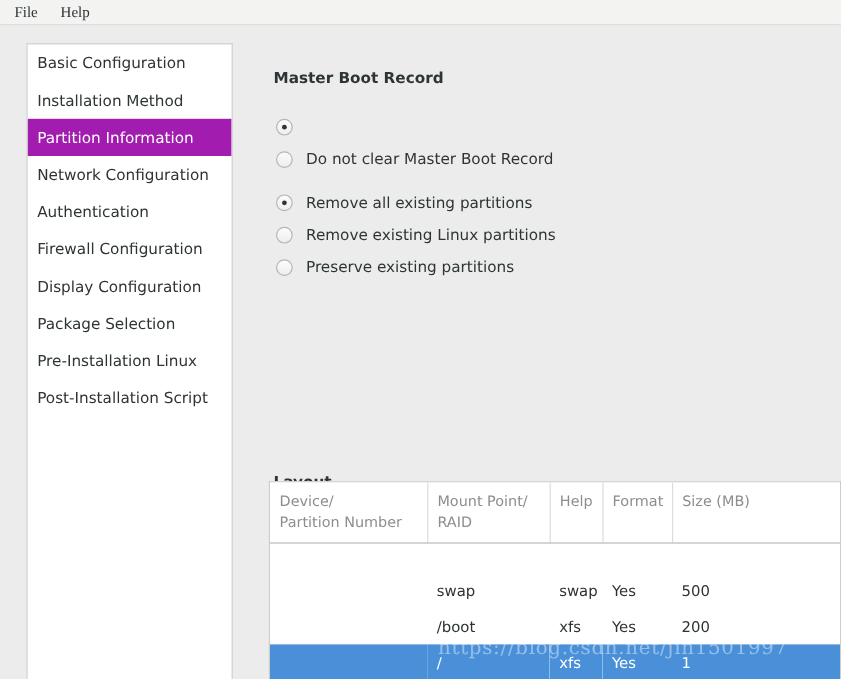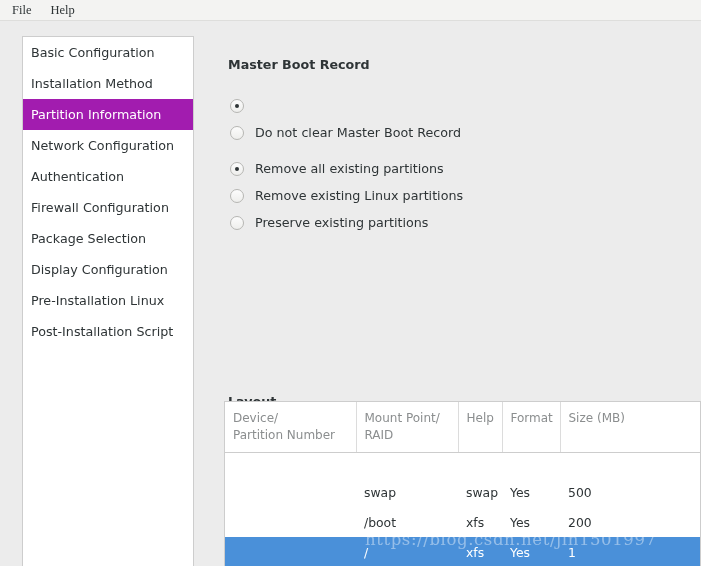--- a/index.html
+++ b/index.html
@@ -197,22 +197,22 @@
     <div class="menu-item">Help</div>
   </div>
 
   <div class="sidebar">
     <div class="side-item">Basic Configuration</div>
     <div class="side-item">Installation Method</div>
     <div class="side-item selected">Partition Information</div>
     <div class="side-item">Network Configuration</div>
     <div class="side-item">Authentication</div>
     <div class="side-item">Firewall Configuration</div>
+    <div class="side-item">Display Configuration</div>
     <div class="side-item">Package Selection</div>
-    <div class="side-item">Display Configuration</div>
     <div class="side-item">Pre-Installation Linux</div>
     <div class="side-item">Post-Installation Script</div>
   </div>
 
   <div class="main">
 
     <div style="position:absolute;left:0;top:9px;">
       <div class="group-title">Master Boot Record</div>
       <div style="height:9px"></div>
       <div class="radio-row">

